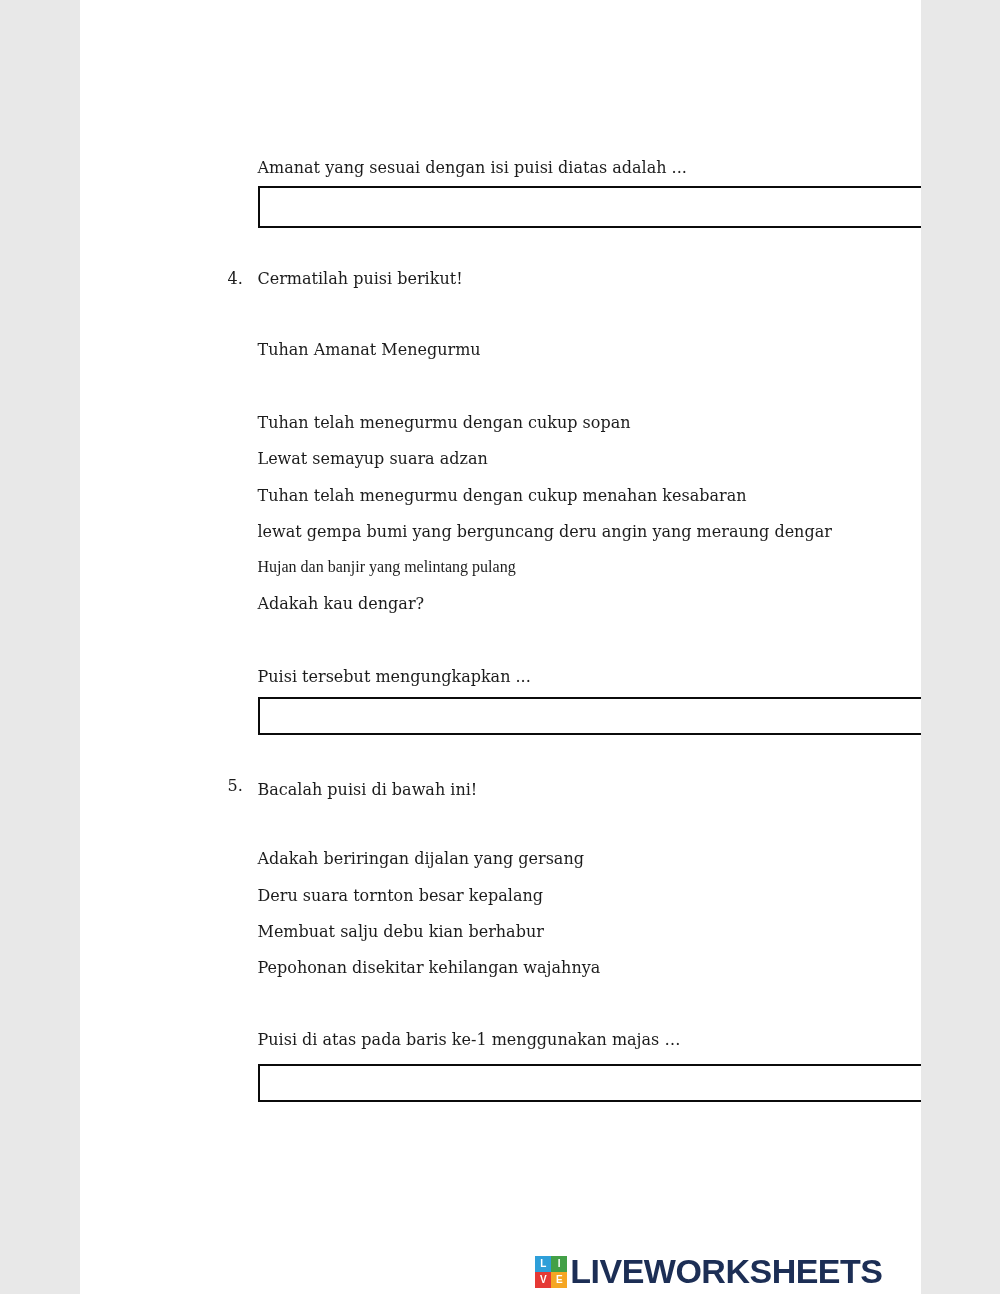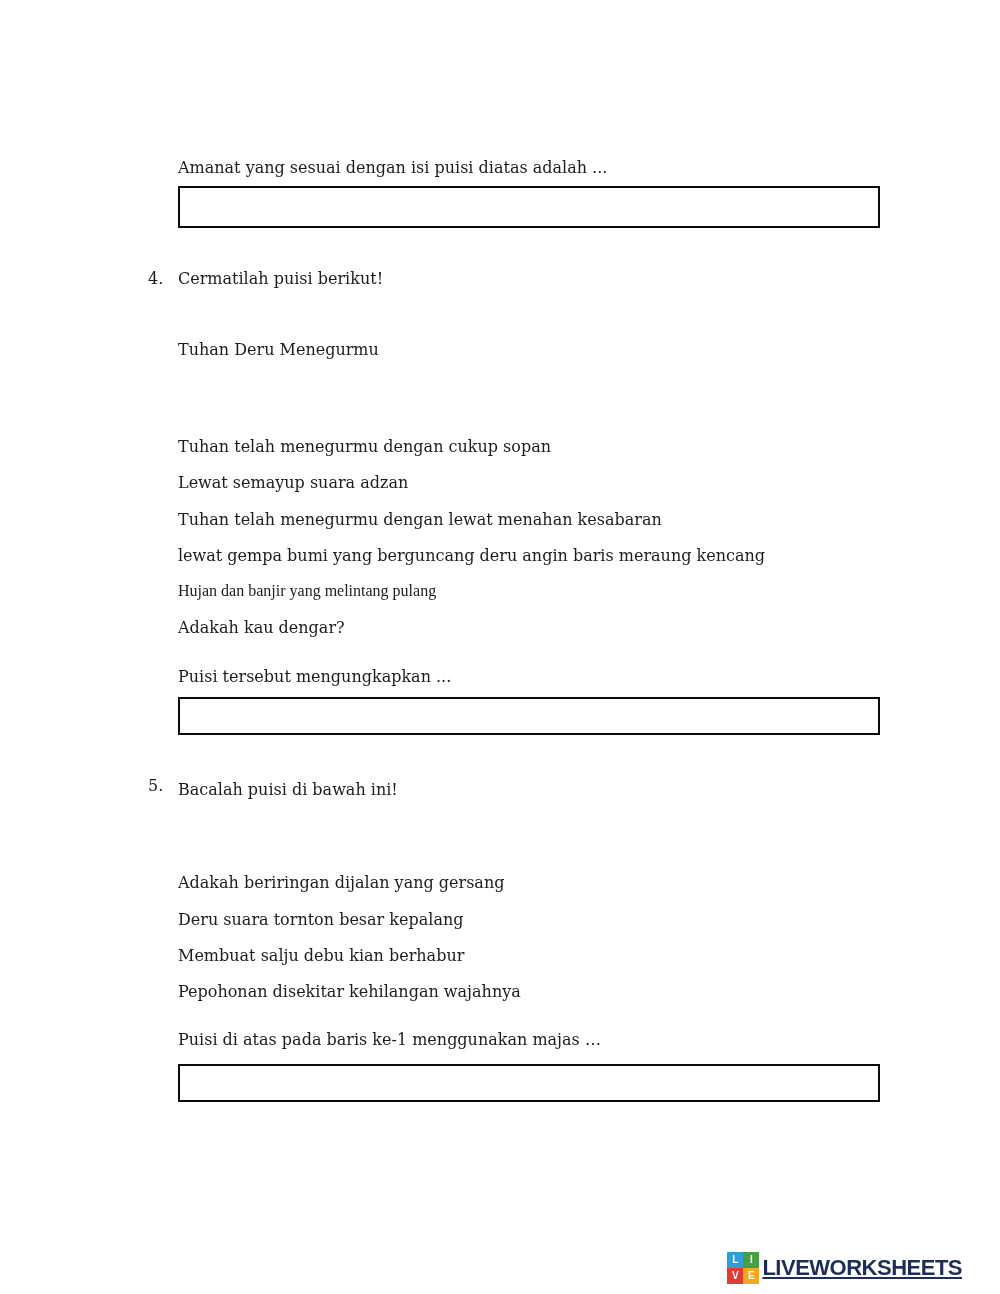--- a/index.html
+++ b/index.html
@@ -1,19 +1,19 @@
 <!DOCTYPE html>
 <html><head>
 <meta charset="utf-8">
 <style>
   * { margin:0; padding:0; box-sizing:border-box; }
   html,body { background:#e8e8e8; }
   .sheet {
     position:relative;
-    width:1000px;
+    width:841px;
     height:1294px;
     margin:0 auto;
     background:#ffffff;
     font-family:"DejaVu Serif","Liberation Serif",serif;
     font-size:16px;
     color:#1c1c1c;
     overflow:hidden;
   }
   .abs { position:absolute; white-space:nowrap; }
   .q-number { position:absolute; left:148px; }
@@ -21,21 +21,21 @@
     position:absolute;
     left:178px;
     width:702px;
     border:2px solid #0b0b0b;
     background:#ffffff;
     font-family:inherit;
     font-size:16px;
     padding:0 8px;
     outline:none;
   }
-  .poem-line { position:absolute; left:178px;margin-top:24px; }
+  .poem-line { position:absolute; left:178px; }
 
   
   .footer {
     position:absolute;
     right:38px;
     top:1252px;
     display:flex;
     align-items:center;
     gap:3px;
   }
@@ -52,42 +52,41 @@
     color:#ffffff;
     font-family:"Liberation Sans",sans-serif;
     font-weight:bold;
     font-size:10px;
     line-height:16px;
     text-align:center;
   }
   .brand-text {
     font-family:"Liberation Sans",sans-serif;
     font-weight:800;
-    font-size:22px;
+    font-size:34px;
     letter-spacing:-0.5px;
-    text-decoration:underline;
   }
 </style>
 </head>
 <body>
 
 <div class="sheet">
 
   <div class="abs" style="left:178px; top:158px;">Amanat yang sesuai dengan isi puisi diatas adalah ...</div>
   <input type="text" class="answer-box" style="top: 186px; height: 42px;" value="">
 
   <div class="q-number" style="top:269px;">4.</div>
   <div class="abs" style="left:178px; top:269px;text-align:right;">Cermatilah puisi berikut!</div>
 
-  <div class="abs" style="left:178px; top:340px;">Tuhan Deru Menegurmu</div>
+  <div class="abs" style="left:178px; top:340px;">Tuhan Amanat Menegurmu</div>
 
   <div class="poem-line" style="top:413px;">Tuhan telah menegurmu dengan cukup sopan</div>
   <div class="poem-line" style="top:449px;">Lewat semayup suara adzan</div>
-  <div class="poem-line" style="top:486px;">Tuhan telah menegurmu dengan lewat menahan kesabaran</div>
-  <div class="poem-line" style="top:522px;">lewat gempa bumi yang berguncang deru angin baris meraung kencang</div>
+  <div class="poem-line" style="top:486px;">Tuhan telah menegurmu dengan cukup menahan kesabaran</div>
+  <div class="poem-line" style="top:522px;">lewat gempa bumi yang berguncang deru angin yang meraung dengar</div>
   <div class="poem-line" style="top:558px;font-family:Liberation Serif, serif;">Hujan dan banjir yang melintang pulang</div>
   <div class="poem-line" style="top:594px;">Adakah kau dengar?</div>
 
   <div class="abs" style="left:178px; top:667px;">Puisi tersebut mengungkapkan ...</div>
   <input type="text" class="answer-box" style="top: 697px; height: 38px;" value="">
 
   <div class="q-number" style="top:776px;">5.</div>
   <div class="abs" style="left:178px; top:780px;">Bacalah puisi di bawah ini!</div>
 
   <div class="poem-line" style="top:849px;">Adakah beriringan dijalan yang gersang</div>

